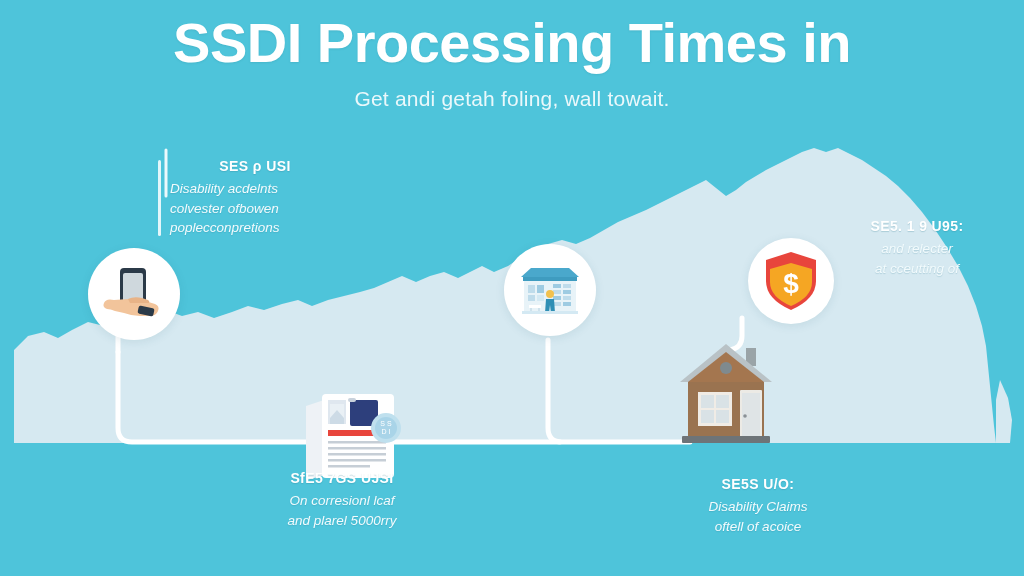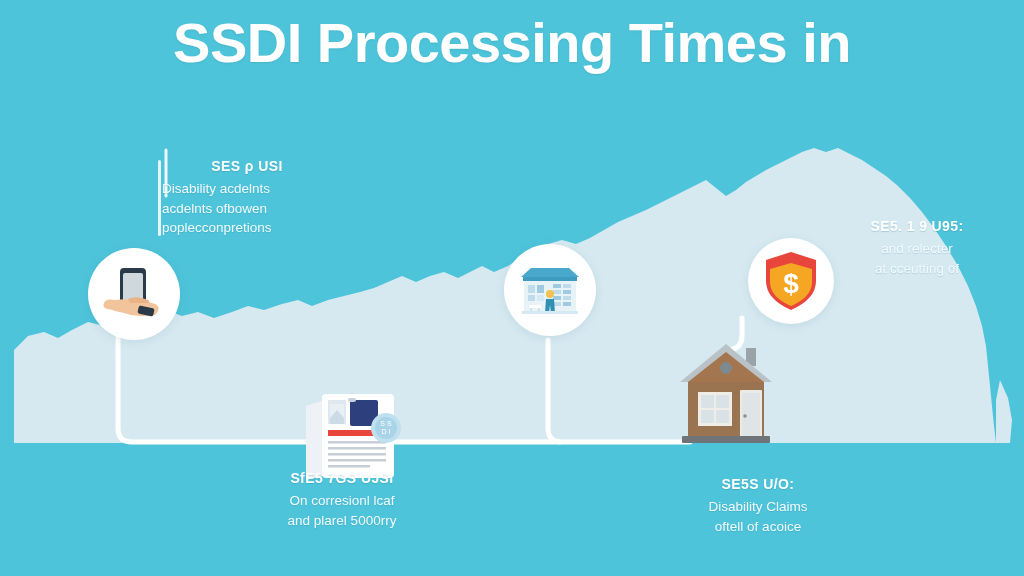--- a/index.html
+++ b/index.html
@@ -55,20 +55,21 @@
   .callout{position:absolute;color:#ffffff;}
   .callout .c-head{
     font-size:14px;font-weight:700;color:#ffffff;
     letter-spacing:.4px;margin-bottom:5px;
     text-shadow:0 1px 1px rgba(40,120,140,.25);
   }
   .callout .c-line{
     font-size:13.5px;line-height:1.45;color:#f2fbfd;
     font-weight:400;
     text-shadow:0 1px 1px rgba(40,120,140,.22);
+    font-style:italic;
   }
   .callout.center{text-align:center;}
   .callout.left{text-align:left;}
 
   .bracket{
     position:absolute;left:0;top:2px;bottom:2px;width:3px;
     background:#ffffff;opacity:.85;border-radius:2px;
   }
 </style>
 </head>
@@ -104,20 +105,21 @@
       <path d="M742 318 L742 336 Q742 348 730 350 L724 352" fill="none" stroke="#ffffff" stroke-width="5" stroke-linecap="round"></path>
 
       <path d="M166 150 L166 196" fill="none" stroke="#ffffff" stroke-width="3" stroke-linecap="round" opacity="0.9"></path>
 
       <path d="M118 336 L118 352" fill="none" stroke="#ffffff" stroke-width="5" stroke-linecap="round"></path>
     </svg>
   </div>
 
   <div id="title-block">
     <div id="main-title">SSDI Processing Times in</div>
+    <div id="subtitle">Get andi getah foling, wall towait.</div>
   </div>
 
   <div class="bubble" style="left:88px;top:248px;width:92px;height:92px;">
     <svg width="72" height="72" viewBox="0 0 72 72">
 
       <rect x="22" y="10" width="26" height="40" rx="4" fill="#2b3a48"></rect>
       <rect x="25" y="15" width="20" height="29" rx="2" fill="#cfd8dd"></rect>
       <circle cx="35" cy="47" r="2" fill="#8d9aa3"></circle>
 
       <path d="M16 42 Q12 44 12 48 Q12 52 17 53 L26 55
@@ -125,25 +127,25 @@
                L44 42 Q36 40 30 41 Z" fill="#f2c49b"></path>
 
       <path d="M16 42 Q8 40 6 45 Q4 49 9 51 L16 52 Z" fill="#f2c49b"></path>
 
       <path d="M30 41 Q36 38 44 40 L50 42 Q52 43 51 45 L32 45 Z" fill="#e8b387"></path>
 
       <rect x="40" y="49" width="16" height="8" rx="2" fill="#2b3a48" transform="rotate(12 48 53)"></rect>
     </svg>
   </div>
 
-  <div class="callout left" style="left:158px;top:158px;width:170px;padding-left:4px;">
+  <div class="callout left" style="left:158px;top:158px;width:170px;padding-left:12px;">
     <div class="bracket"></div>
     <div class="c-head" style="text-align:center;">SES ρ USI</div>
     <div class="c-line">Disability acdelnts</div>
-    <div class="c-line">acdelnts ofbowen</div>
+    <div class="c-line">colvester ofbowen</div>
     <div class="c-line">poplecconpretions</div>
   </div>
 
   <div class="bubble" style="left:504px;top:244px;width:92px;height:92px;">
     <svg width="74" height="74" viewBox="0 0 74 74">
 
       <path d="M8 24 L18 15 L56 15 L66 24 Z" fill="#4aa8cc"></path>
       <rect x="10" y="24" width="54" height="4" fill="#3f9cc0"></rect>
 
       <rect x="11" y="28" width="52" height="30" fill="#e8f3f8"></rect>

